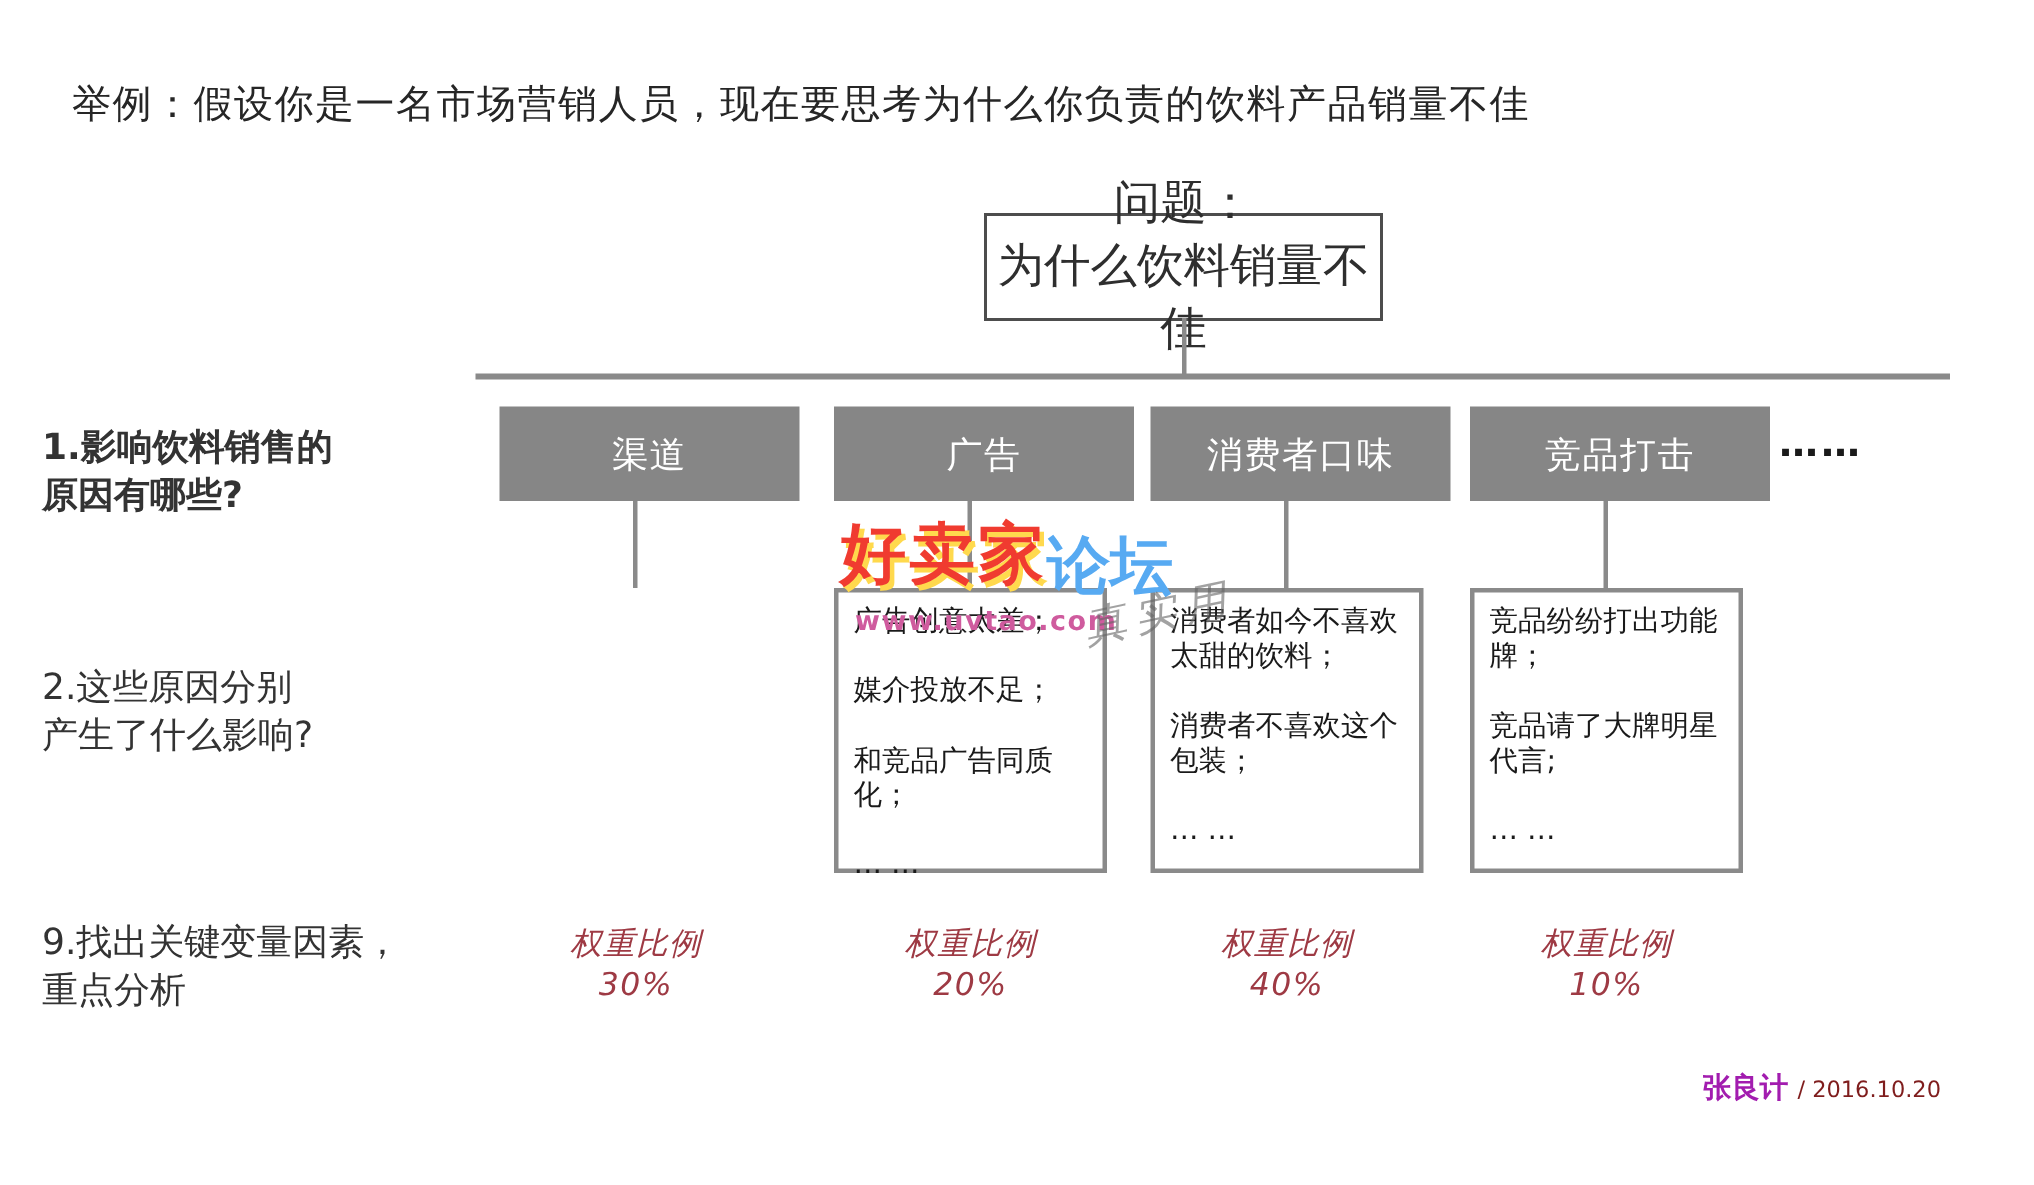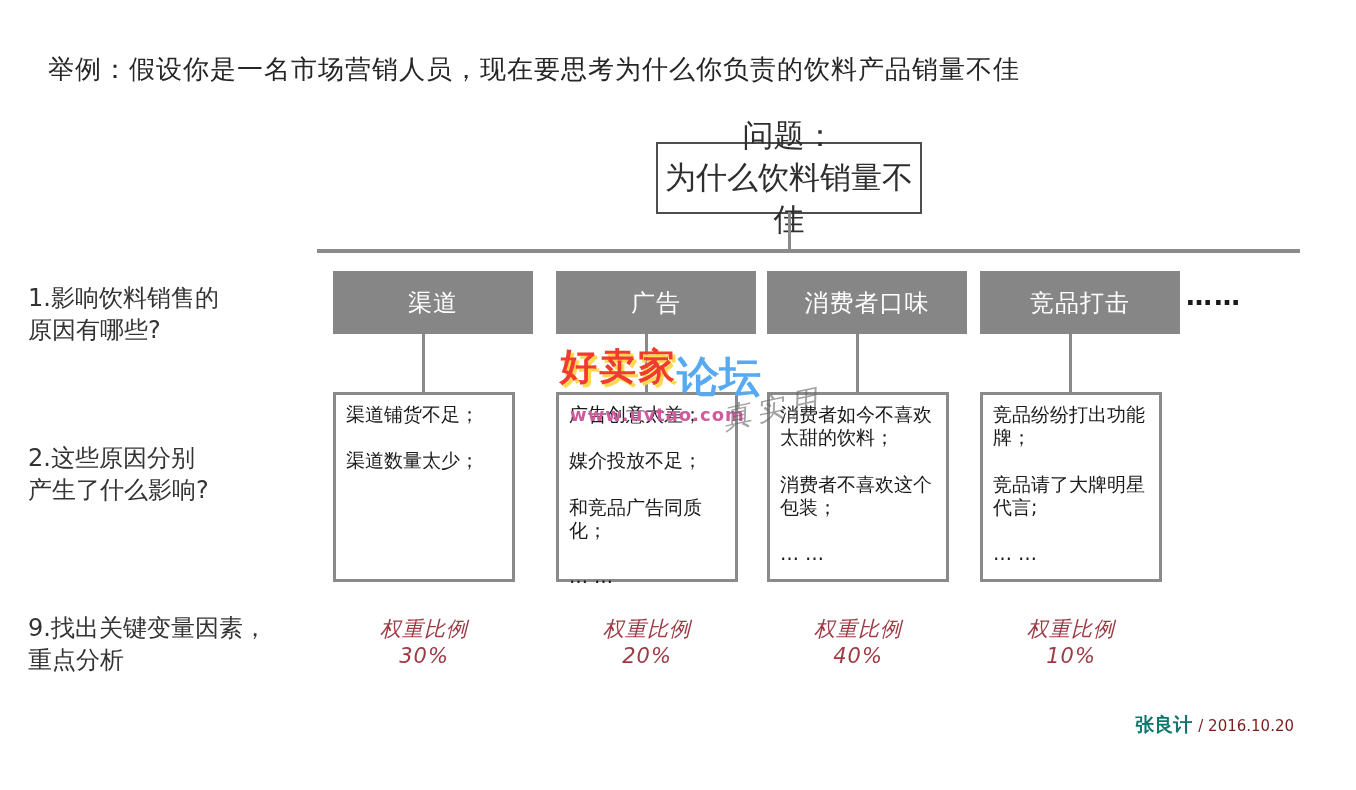--- a/index.html
+++ b/index.html
@@ -24,21 +24,21 @@
   .conn-top{left:788px;top:212px;height:38px;}
   .conn-c1{left:422px;top:334px;height:58px;}
   .conn-c2{left:645px;top:334px;height:58px;}
   .conn-c3{left:856px;top:334px;height:58px;}
   .conn-c4{left:1069px;top:334px;height:58px;}
   
   .question{
     position:absolute;left:28px;width:280px;font-size:24px;color:#333333;
     line-height:1.35;white-space:pre-line;
   }
-  .q1{top:282px;} .q2{top:442px;} .q3{top:612px;}
+  .q1{top:282px;font-weight:bold;} .q2{top:442px;} .q3{top:612px;}
   .c1{left:333px;} .c2{left:556px;} .c3{left:767px;} .c4{left:980px;}
   .header-box{
     position:absolute;top:271px;height:63px;width:200px;background:#868686;
     color:#ffffff;font-size:24px;display:flex;align-items:center;justify-content:center;
     letter-spacing:1px;
   }
   .detail-box{
     position:absolute;top:392px;width:182px;height:190px;box-sizing:border-box;
     border:3px solid #8a8a8a;background:#fff;padding:8px 10px;
   }
@@ -53,40 +53,40 @@
   .ellipsis{
     position:absolute;left:1186px;top:281px;font-size:26px;font-weight:bold;
     color:#1a1a1a;letter-spacing:2px;
   }
   
   .wm-main{
     position:absolute;left:560px;top:348px;display:flex;align-items:flex-start;
     white-space:nowrap;pointer-events:none;
   }
   .wm-red{
-    font-size:37px;font-weight:900;color:#f03b30;letter-spacing:2px;line-height:1;
+    font-size:44px;font-weight:900;color:#f03b30;letter-spacing:2px;line-height:1;
     text-shadow:3px 3px 0 #ffd94d;
   }
   .wm-blue{
     font-size:42px;font-weight:900;color:#57aaf2;line-height:1;margin-top:8px;
   }
   .wm-url{
     position:absolute;left:570px;top:404px;font-size:18px;font-weight:bold;
     color:#cf5b9e;letter-spacing:1px;pointer-events:none;
   }
   .wm-stamp{
     position:absolute;left:722px;top:390px;font-size:28px;font-style:italic;
     color:rgba(100,100,100,0.6);letter-spacing:6px;transform:rotate(-12deg);
     pointer-events:none;
   }
   
   .footer{
     position:absolute;right:62px;top:712px;font-size:19px;white-space:nowrap;
   }
-  .footer .author{font-weight:bold;color:#0f766e;}
+  .footer .author{font-weight:bold;color:#a21caf;}
   .footer .date{color:#7f1d1d;font-size:15px;}
 </style>
 </head>
 <body>
 
 <div class="canvas">
 
   <div class="title">举例：假设你是一名市场营销人员，现在要思考为什么你负责的饮料产品销量不佳</div>
 
   <div class="problem-box">
@@ -102,25 +102,20 @@
   <div class="v-line conn-c4"></div>
 
   <div class="question q1">1.影响饮料销售的
 原因有哪些?</div>
   <div class="question q2">2.这些原因分别
 产生了什么影响?</div>
   <div class="question q3">9.找出关键变量因素，
 重点分析</div>
 
   <div class="header-box c1">渠道</div>
-  <div class="detail-box c1">
-    <div class="detail-text">渠道铺货不足；
-
-渠道数量太少；</div>
-  </div>
   <div class="weight c1">
     <div>权重比例</div>
     <div>30%</div>
   </div>
 
   <div class="header-box c2">广告</div>
   <div class="detail-box c2">
     <div class="detail-text">广告创意太差；
 
 媒介投放不足；

